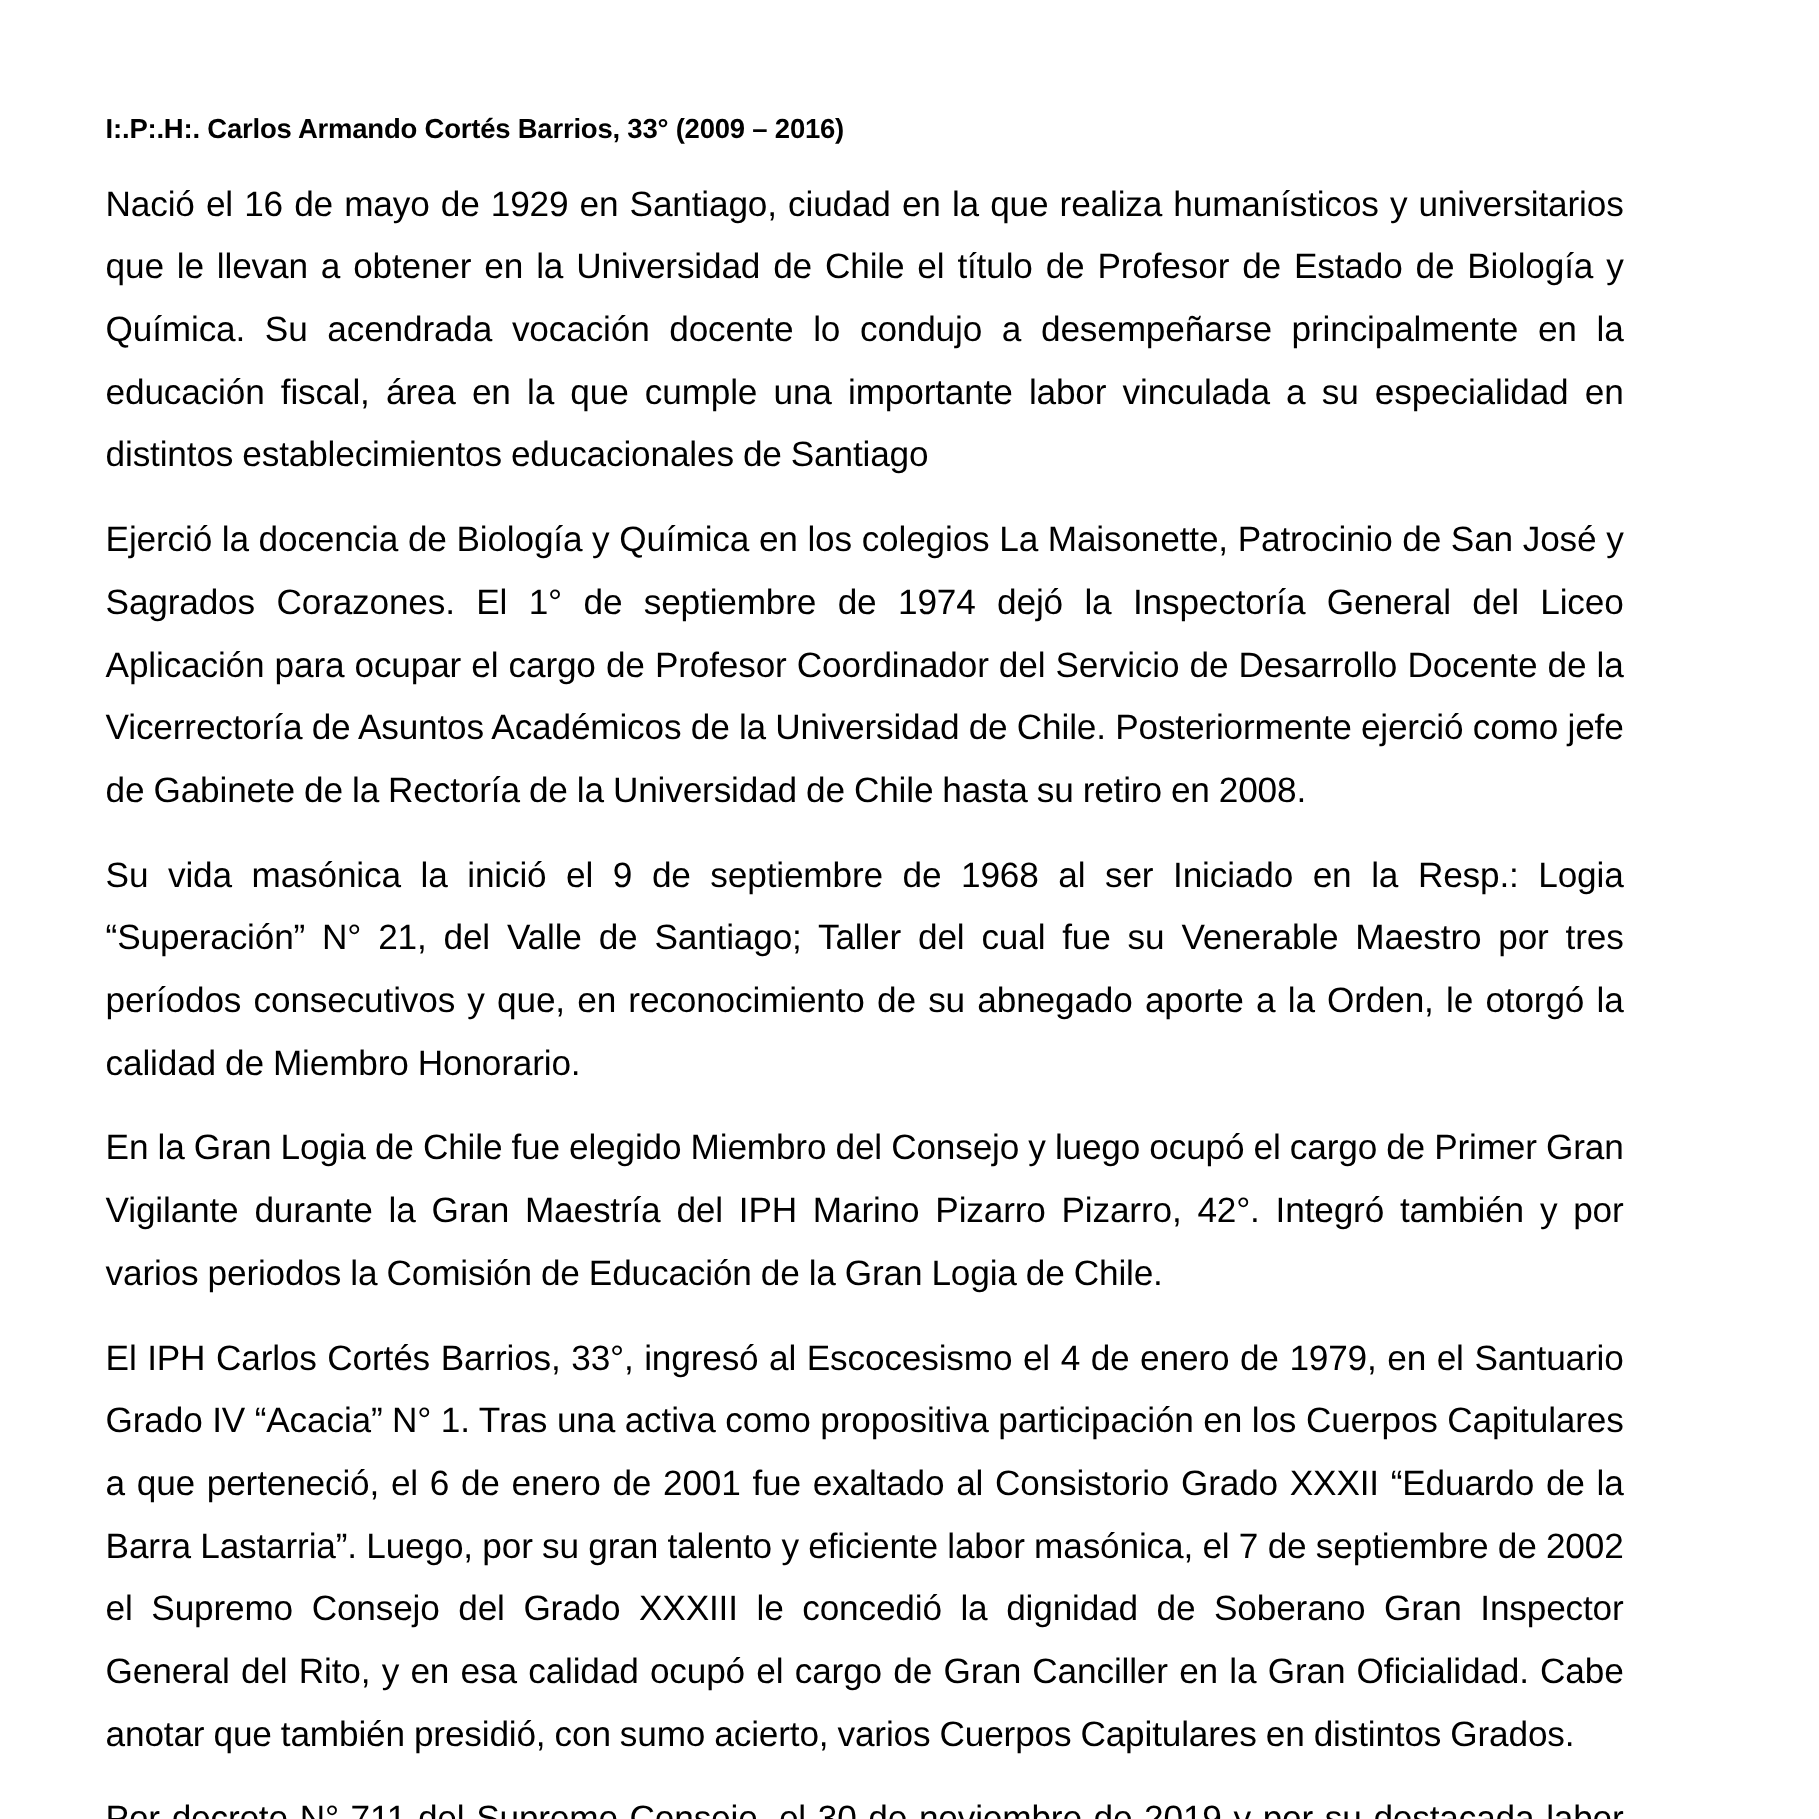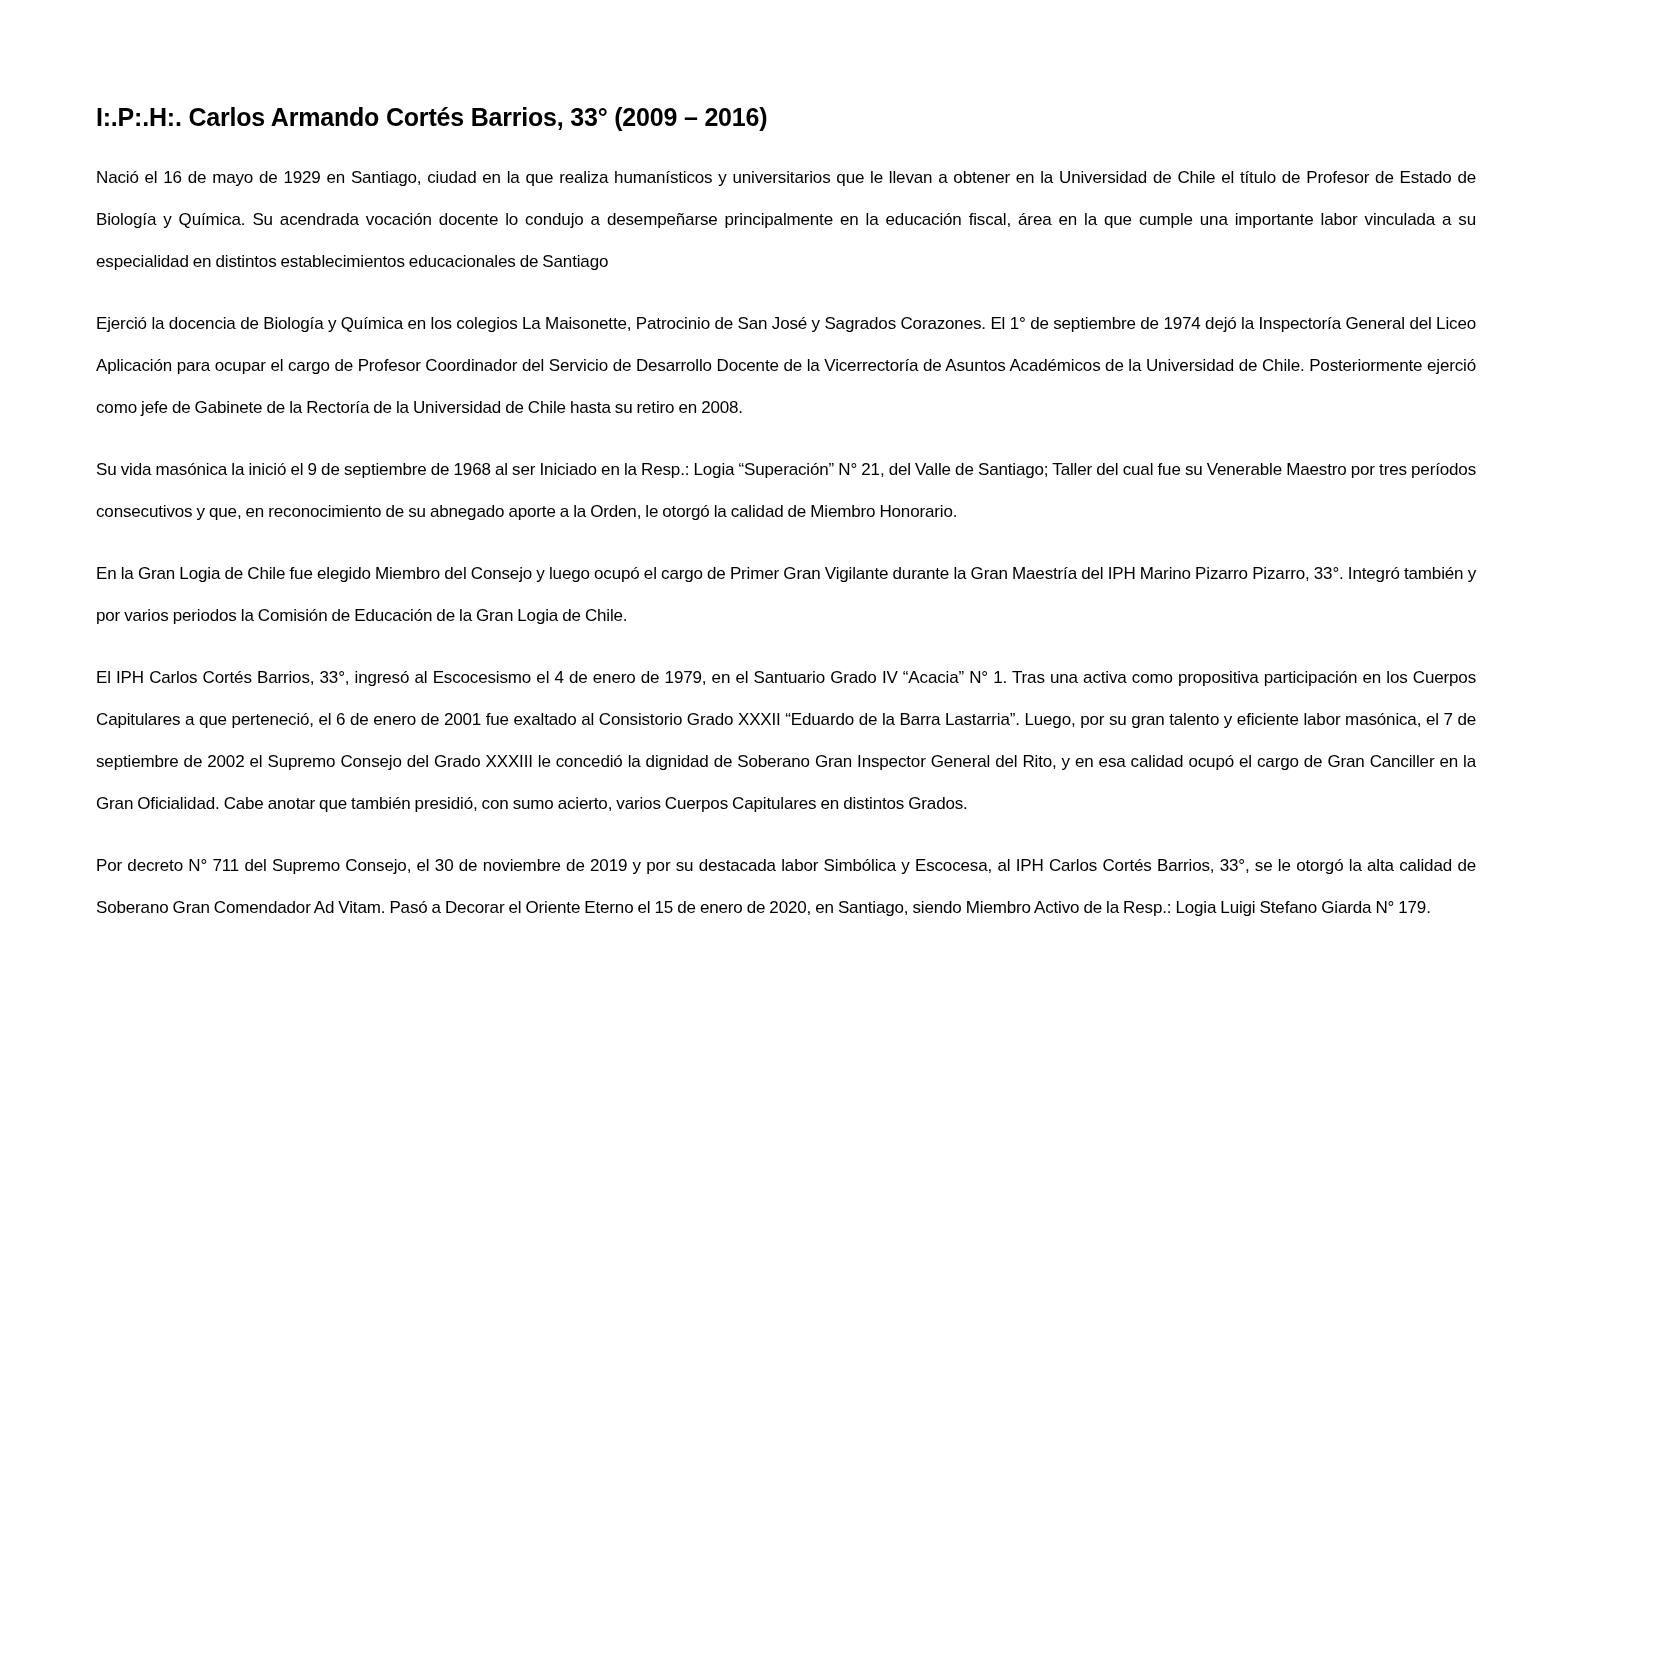--- a/index.html
+++ b/index.html
@@ -22,32 +22,32 @@
     font-family: "Liberation Sans", sans-serif;
   }
   .doc-title {
     font-weight: bold;
     font-size: 25px;
     line-height: 42px;
     margin: 0 0 19px 0;
     letter-spacing: -0.2px;
   }
   .doc-para {
-    font-size: 17px;
-    line-height: 42px;
+    font-size: 32px;
+    line-height: 57px;
     margin: 0 0 20px 0;
     text-align: justify;
     letter-spacing: -0.15px;
     word-spacing: -0.5px;
   }
 </style>
 </head>
 <body>
 
 <div class="page">
   <h1 class="doc-title">I:.P:.H:. Carlos Armando Cortés Barrios, 33° (2009 – 2016)</h1>
   <p class="doc-para">Nació el 16 de mayo de 1929 en Santiago, ciudad en la que realiza humanísticos y universitarios que le llevan a obtener en la Universidad de Chile el título de Profesor de Estado de Biología y Química. Su acendrada vocación docente lo condujo a desempeñarse principalmente en la educación fiscal, área en la que cumple una importante labor vinculada a su especialidad en distintos establecimientos educacionales de Santiago</p>
   <p class="doc-para">Ejerció la docencia de Biología y Química en los colegios La Maisonette, Patrocinio de San José y Sagrados Corazones. El 1° de septiembre de 1974 dejó la Inspectoría General del Liceo Aplicación para ocupar el cargo de Profesor Coordinador del Servicio de Desarrollo Docente de la Vicerrectoría de Asuntos Académicos de la Universidad de Chile. Posteriormente ejerció como jefe de Gabinete de la Rectoría de la Universidad de Chile hasta su retiro en 2008.</p>
   <p class="doc-para">Su vida masónica la inició el 9 de septiembre de 1968 al ser Iniciado en la Resp.: Logia “Superación” N° 21, del Valle de Santiago; Taller del cual fue su Venerable Maestro por tres períodos consecutivos y que, en reconocimiento de su abnegado aporte a la Orden, le otorgó la calidad de Miembro Honorario.</p>
-  <p class="doc-para">En la Gran Logia de Chile fue elegido Miembro del Consejo y luego ocupó el cargo de Primer Gran Vigilante durante la Gran Maestría del IPH Marino Pizarro Pizarro, 33°. Integró también y por varios periodos la Comisión de Educación de la Gran Logia de Chile.</p>
+  <p class="doc-para">En la Gran Logia de Chile fue elegido Miembro del Consejo y luego ocupó el cargo de Primer Gran Vigilante durante la Gran Maestría del IPH Marino Pizarro Pizarro, 42°. Integró también y por varios periodos la Comisión de Educación de la Gran Logia de Chile.</p>
   <p class="doc-para">El IPH Carlos Cortés Barrios, 33°, ingresó al Escocesismo el 4 de enero de 1979, en el Santuario Grado IV “Acacia” N° 1. Tras una activa como propositiva participación en los Cuerpos Capitulares a que perteneció, el 6 de enero de 2001 fue exaltado al Consistorio Grado XXXII “Eduardo de la Barra Lastarria”. Luego, por su gran talento y eficiente labor masónica, el 7 de septiembre de 2002 el Supremo Consejo del Grado XXXIII le concedió la dignidad de Soberano Gran Inspector General del Rito, y en esa calidad ocupó el cargo de Gran Canciller en la Gran Oficialidad. Cabe anotar que también presidió, con sumo acierto, varios Cuerpos Capitulares en distintos Grados.</p>
   <p class="doc-para">Por decreto N° 711 del Supremo Consejo, el 30 de noviembre de 2019 y por su destacada labor Simbólica y Escocesa, al IPH Carlos Cortés Barrios, 33°, se le otorgó la alta calidad de Soberano Gran Comendador Ad Vitam. Pasó a Decorar el Oriente Eterno el 15 de enero de 2020, en Santiago, siendo Miembro Activo de la Resp.: Logia Luigi Stefano Giarda N° 179.</p>
 </div>
 
 </body></html>

